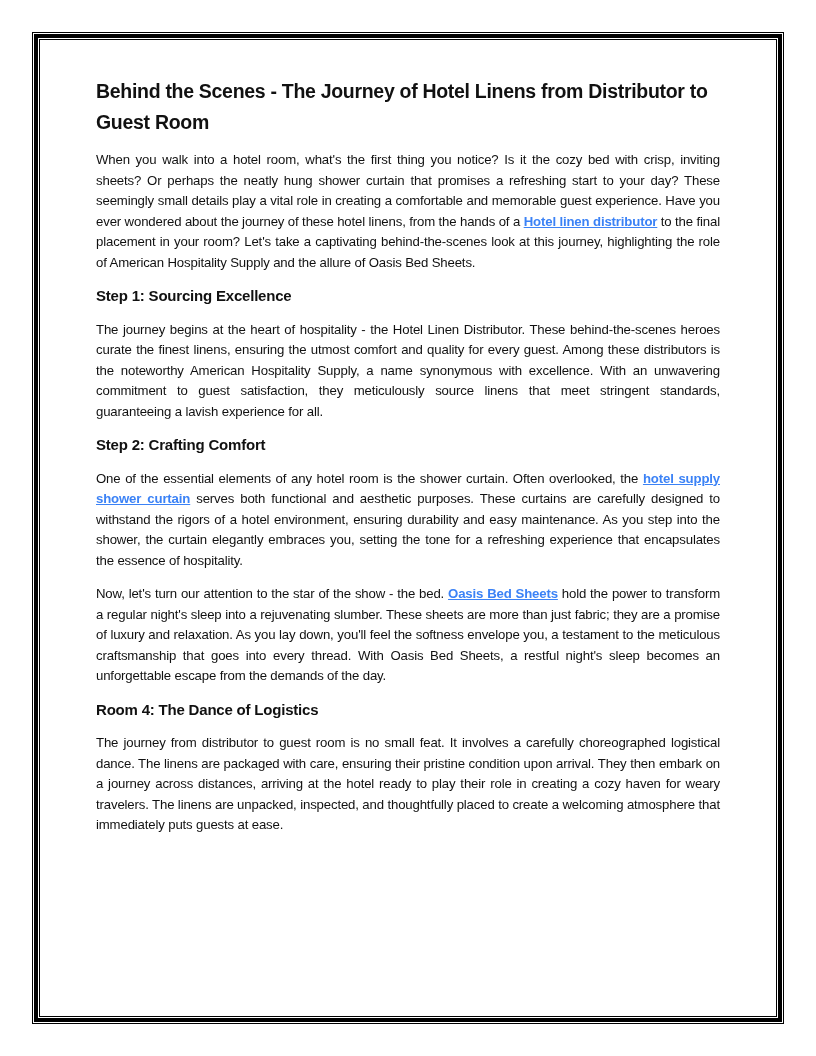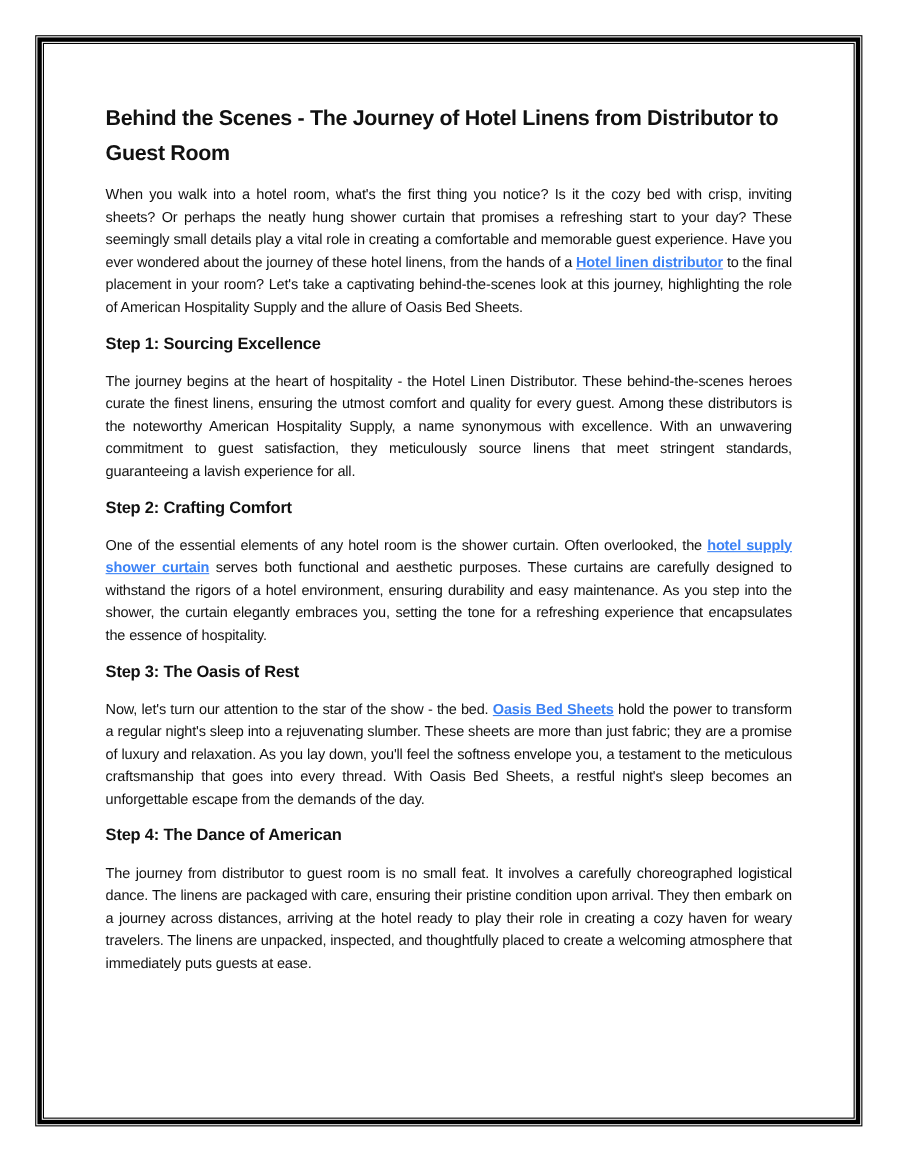--- a/index.html
+++ b/index.html
@@ -38,21 +38,21 @@
       left: 39px;
       top: 39px;
       width: 738px;
       height: 978px;
       box-sizing: border-box;
       border: 1px solid #000;
     }
     .content {
       position: absolute;
       left: 96px;
-      top: 93px;
+      top: 76px;
       width: 624px;
     }
     h1 {
       font-family: "Liberation Sans", "DejaVu Sans", sans-serif;
       font-size: 19.5px;
       font-weight: bold;
       line-height: 31px;
       margin: 0 0 12px 0;
       letter-spacing: -0.3px;
     }
@@ -87,18 +87,17 @@
   <h1>Behind the Scenes - The Journey of Hotel Linens from Distributor to Guest Room</h1>
 
   <p><span>When you walk into a hotel room, what's the first thing you notice? Is it the cozy bed with crisp, inviting sheets? Or perhaps the neatly hung shower curtain that promises a refreshing start to your day? These seemingly small details play a vital role in creating a comfortable and memorable guest experience. Have you ever wondered about the journey of these hotel linens, from the hands of a </span><a href="#">Hotel linen distributor</a><span> to the final placement in your room? Let's take a captivating behind-the-scenes look at this journey, highlighting the role of American Hospitality Supply and the allure of Oasis Bed Sheets.</span></p>
 
   <h2>Step 1: Sourcing Excellence</h2>
   <p><span>The journey begins at the heart of hospitality - the Hotel Linen Distributor. These behind-the-scenes heroes curate the finest linens, ensuring the utmost comfort and quality for every guest. Among these distributors is the noteworthy American Hospitality Supply, a name synonymous with excellence. With an unwavering commitment to guest satisfaction, they meticulously source linens that meet stringent standards, guaranteeing a lavish experience for all.</span></p>
 
   <h2>Step 2: Crafting Comfort</h2>
   <p><span>One of the essential elements of any hotel room is the shower curtain. Often overlooked, the </span><a href="#">hotel supply shower curtain</a><span> serves both functional and aesthetic purposes. These curtains are carefully designed to withstand the rigors of a hotel environment, ensuring durability and easy maintenance. As you step into the shower, the curtain elegantly embraces you, setting the tone for a refreshing experience that encapsulates the essence of hospitality.</span></p>
 
-  <h2>Step 3: The Oasis of Rest</h2>
   <p><span>Now, let's turn our attention to the star of the show - the bed. </span><a href="#">Oasis Bed Sheets</a><span> hold the power to transform a regular night's sleep into a rejuvenating slumber. These sheets are more than just fabric; they are a promise of luxury and relaxation. As you lay down, you'll feel the softness envelope you, a testament to the meticulous craftsmanship that goes into every thread. With Oasis Bed Sheets, a restful night's sleep becomes an unforgettable escape from the demands of the day.</span></p>
 
-  <h2>Step 4: The Dance of American</h2>
+  <h2>Room 4: The Dance of Logistics</h2>
   <p><span>The journey from distributor to guest room is no small feat. It involves a carefully choreographed logistical dance. The linens are packaged with care, ensuring their pristine condition upon arrival. They then embark on a journey across distances, arriving at the hotel ready to play their role in creating a cozy haven for weary travelers. The linens are unpacked, inspected, and thoughtfully placed to create a welcoming atmosphere that immediately puts guests at ease.</span></p>
 </div>
 
 </body></html>

